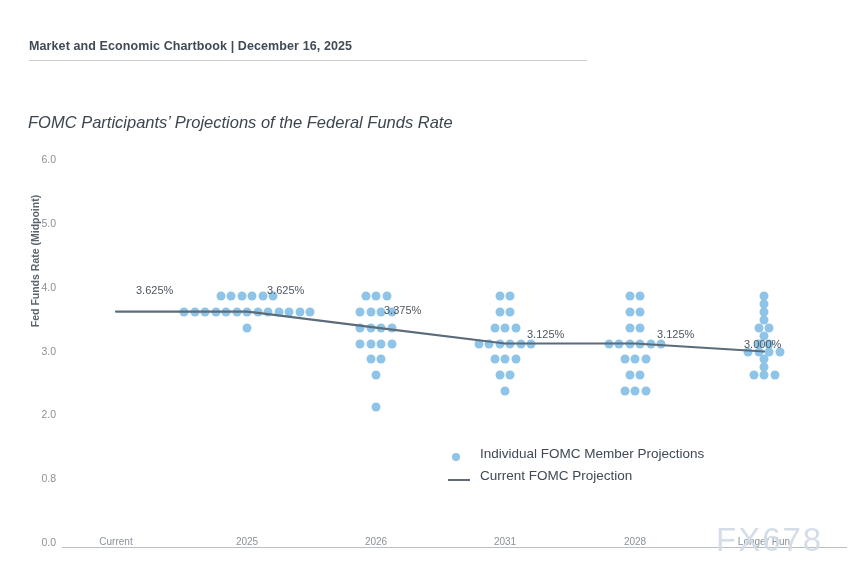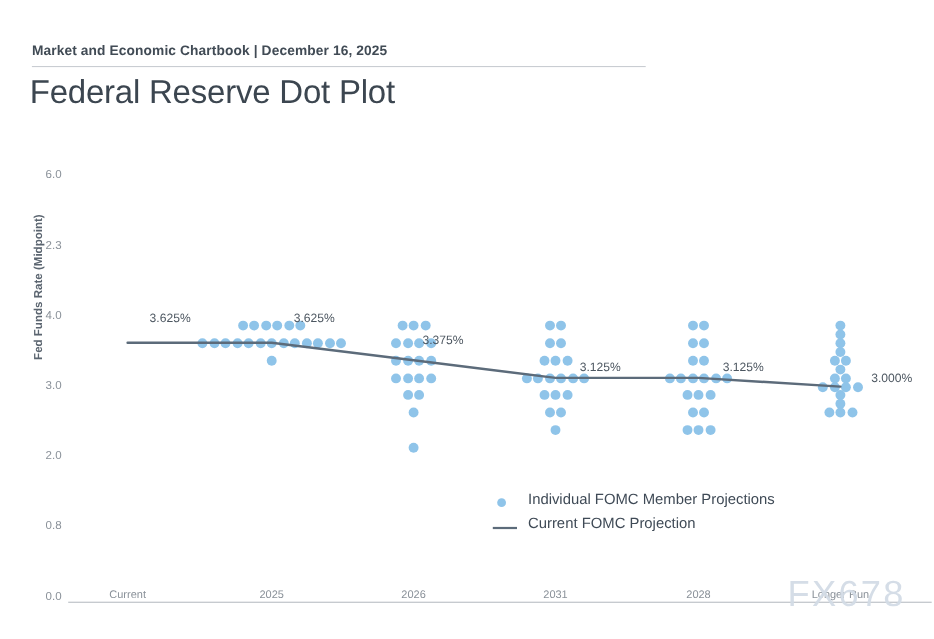--- a/index.html
+++ b/index.html
@@ -108,31 +108,31 @@
     opacity:.95;
   }
 </style>
 </head>
 <body>
 
 <div id="page">
 
   <div class="kicker">Market and Economic Chartbook | December 16, 2025</div>
   <div class="kicker-rule"></div>
-  <div class="title">Federal Reserve Dot Plot</div>
+  <div class="subtitle">FOMC Participants’ Projections of the Federal Funds Rate</div>
 
   <div class="plot">
     <div class="ylabel">Fed Funds Rate (Midpoint)</div>
     <div id="yticks">
         <div class="ytick" style="top: 536px;">0.0</div>
         <div class="ytick" style="top: 472.167px;">0.8</div>
         <div class="ytick" style="top: 408.333px;">2.0</div>
         <div class="ytick" style="top: 344.5px;">3.0</div>
         <div class="ytick" style="top: 280.667px;">4.0</div>
-        <div class="ytick" style="top: 216.833px;">2.3</div>
+        <div class="ytick" style="top: 216.833px;">5.0</div>
         <div class="ytick" style="top: 153px;">6.0</div>
       </div>
     <div id="dots-layer">
         <div class="dot" style="left: 220.75px; top: 295.646px; background: rgb(143, 196, 233);"></div>
         <div class="dot" style="left: 231.25px; top: 295.646px; background: rgb(143, 196, 233);"></div>
         <div class="dot" style="left: 241.75px; top: 295.646px; background: rgb(143, 196, 233);"></div>
         <div class="dot" style="left: 252.25px; top: 295.646px; background: rgb(143, 196, 233);"></div>
         <div class="dot" style="left: 262.75px; top: 295.646px; background: rgb(143, 196, 233);"></div>
         <div class="dot" style="left: 273.25px; top: 295.646px; background: rgb(143, 196, 233);"></div>
         <div class="dot" style="left: 184px; top: 311.604px; background: rgb(143, 196, 233);"></div>
@@ -228,21 +228,21 @@
       </div>
     <svg class="median-svg">
       <polyline id="median-path" fill="none" stroke="#5c6b7a" stroke-width="2.2" stroke-linejoin="round" stroke-linecap="round" points="116,311.60416666666663 247,311.60416666666663 376,327.5625 505,343.52083333333337 635,343.52083333333337 764,351.5"></polyline>
     </svg>
     <div id="median-labels">
         <div class="median-label" style="left: 136px; top: 289.604px;">3.625%</div>
         <div class="median-label" style="left: 267px; top: 289.604px;">3.625%</div>
         <div class="median-label" style="left: 384px; top: 309.562px;">3.375%</div>
         <div class="median-label" style="left: 527px; top: 333.521px;">3.125%</div>
         <div class="median-label" style="left: 657px; top: 333.521px;">3.125%</div>
-        <div class="median-label" style="left: 792px; top: 343.5px;">3.000%</div>
+        <div class="median-label" style="left: 744px; top: 343.5px;">3.000%</div>
       </div>
     <div class="xaxis-line"></div>
     <div id="xticks">
         <div class="xtick" style="left: 116px;">Current</div>
         <div class="xtick" style="left: 247px;">2025</div>
         <div class="xtick" style="left: 376px;">2026</div>
         <div class="xtick" style="left: 505px;">2031</div>
         <div class="xtick" style="left: 635px;">2028</div>
         <div class="xtick" style="left: 764px;">Longer Run</div>
       </div>

